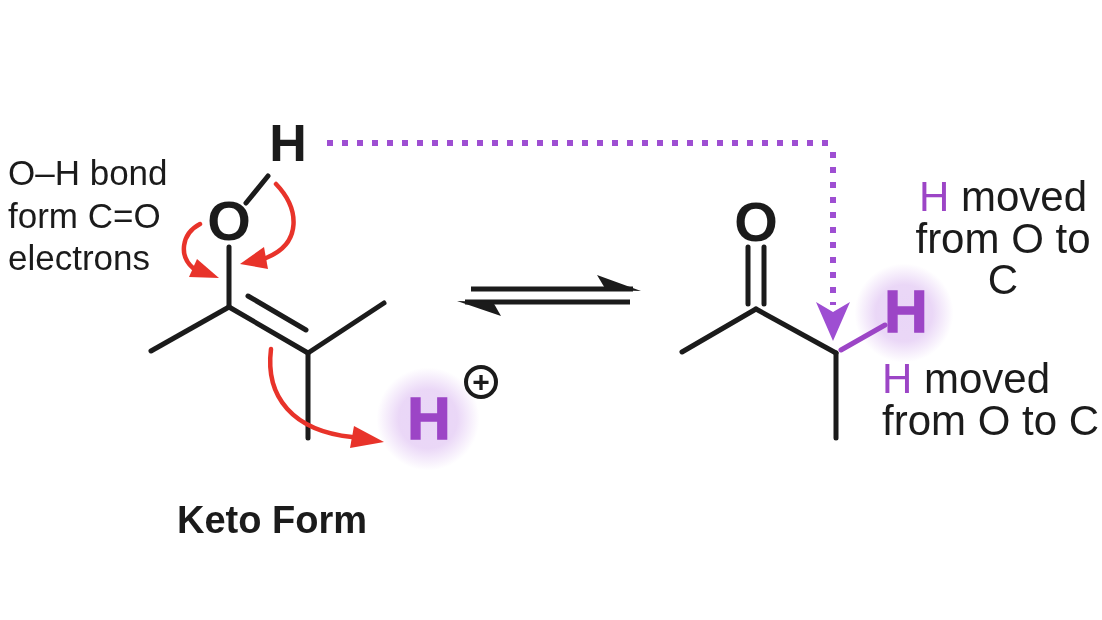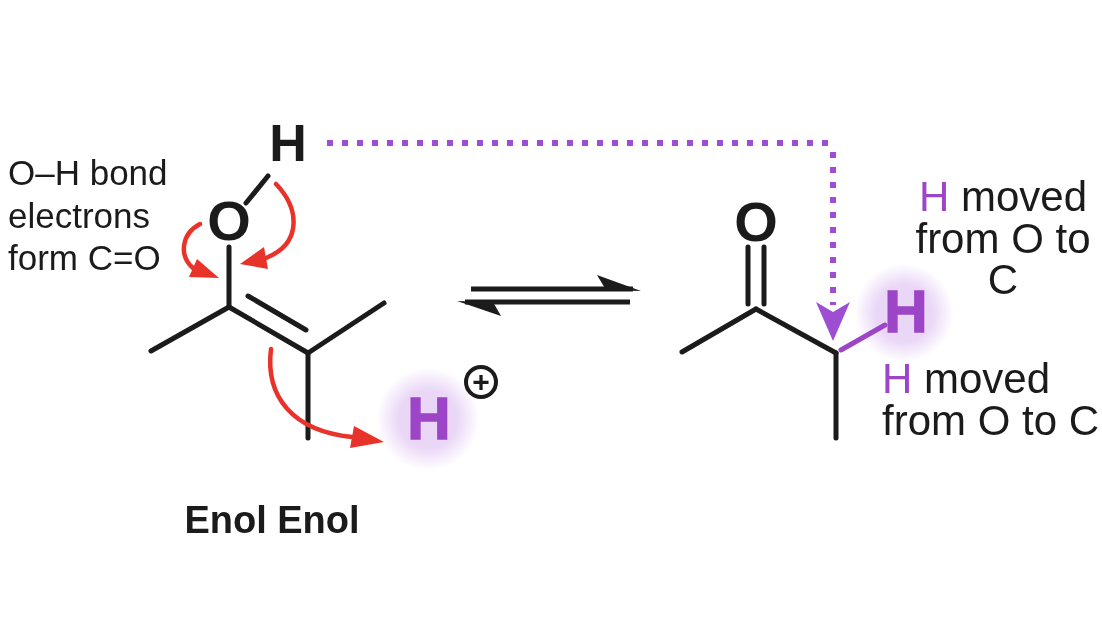--- a/index.html
+++ b/index.html
@@ -88,34 +88,34 @@
       <path class="bond" d="M764,247 L764,304"></path>
       <path class="bond" d="M756,309 L682,352"></path>
       <path class="bond" d="M756,309 L836,353"></path>
       <path class="bond" d="M836,353 L836,438"></path>
       <path class="pbond" d="M841,350 L885,325"></path>
     </g>
   </svg>
 
   <div class="abs annotation" style="left:8px;top:152px;">
     <div>O–H bond</div>
+    <div>form C=O</div>
     <div>electrons</div>
-    <div>form C=O</div>
   </div>
 
   <span class="abs ctr atom atom-h" style="left:288px;top:143px;">H</span>
   <span class="abs ctr atom" style="left:229px;top:221px;">O</span>
 
   <span class="abs ctr proton" style="left:429px;top:419px;">H</span>
   <span class="abs ctr charge" style="left:481px;top:382px;">+</span>
 
   <span class="abs ctr atom" style="left:756px;top:222px;">O</span>
   <span class="abs ctr proton" style="left:906px;top:312px;">H</span>
 
-  <span class="abs ctr formlabel" style="left:272px;top:520px;">Enol Enol</span>
+  <span class="abs ctr formlabel" style="left:272px;top:520px;">Keto Form</span>
 
   <div class="abs note" style="left:905px;top:176px;width:196px;text-align:center;">
     <div><span class="hp">H</span><span> moved</span></div>
     <div>from O to C</div>
   </div>
   <div class="abs note" style="left:882px;top:358px;">
     <div><span class="hp">H</span><span> moved</span></div>
     <div>from O to C</div>
   </div>
 

